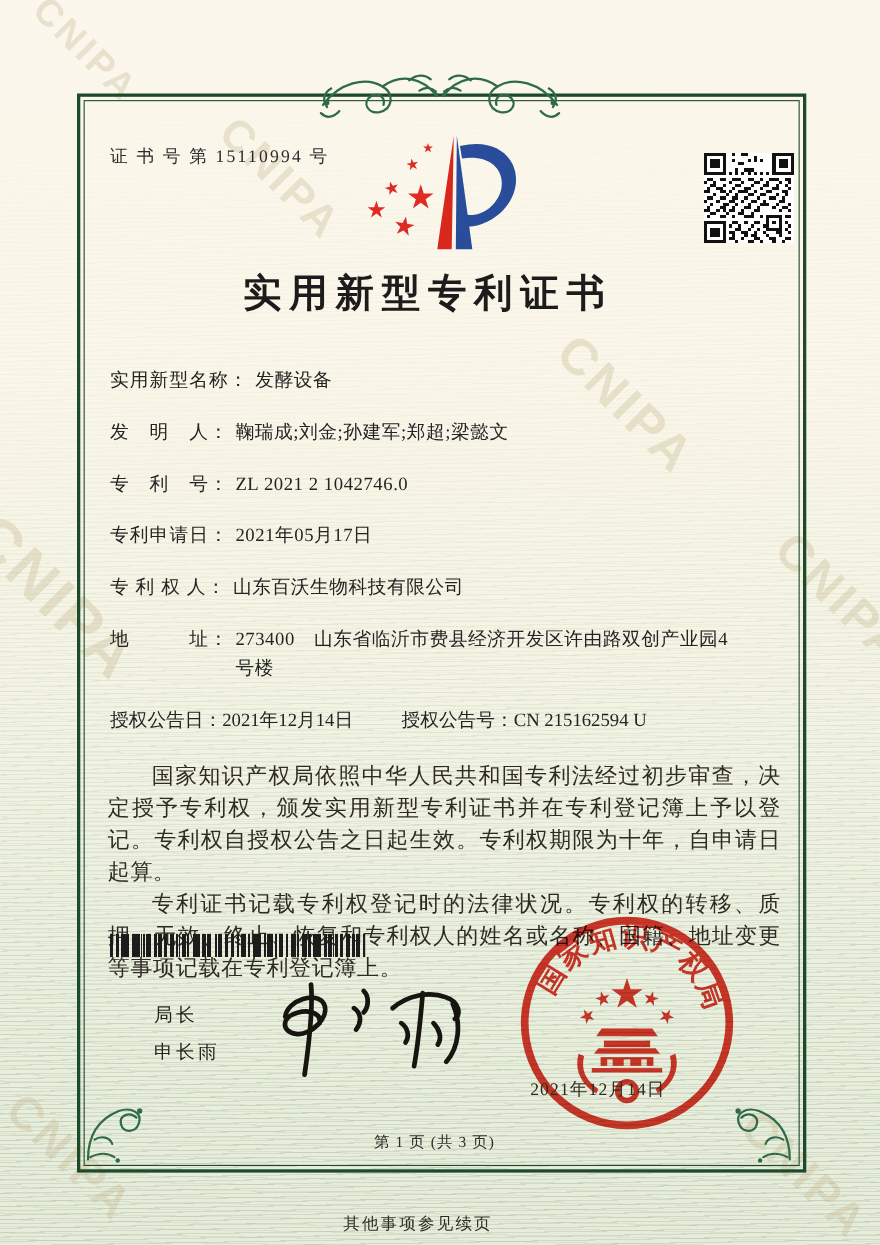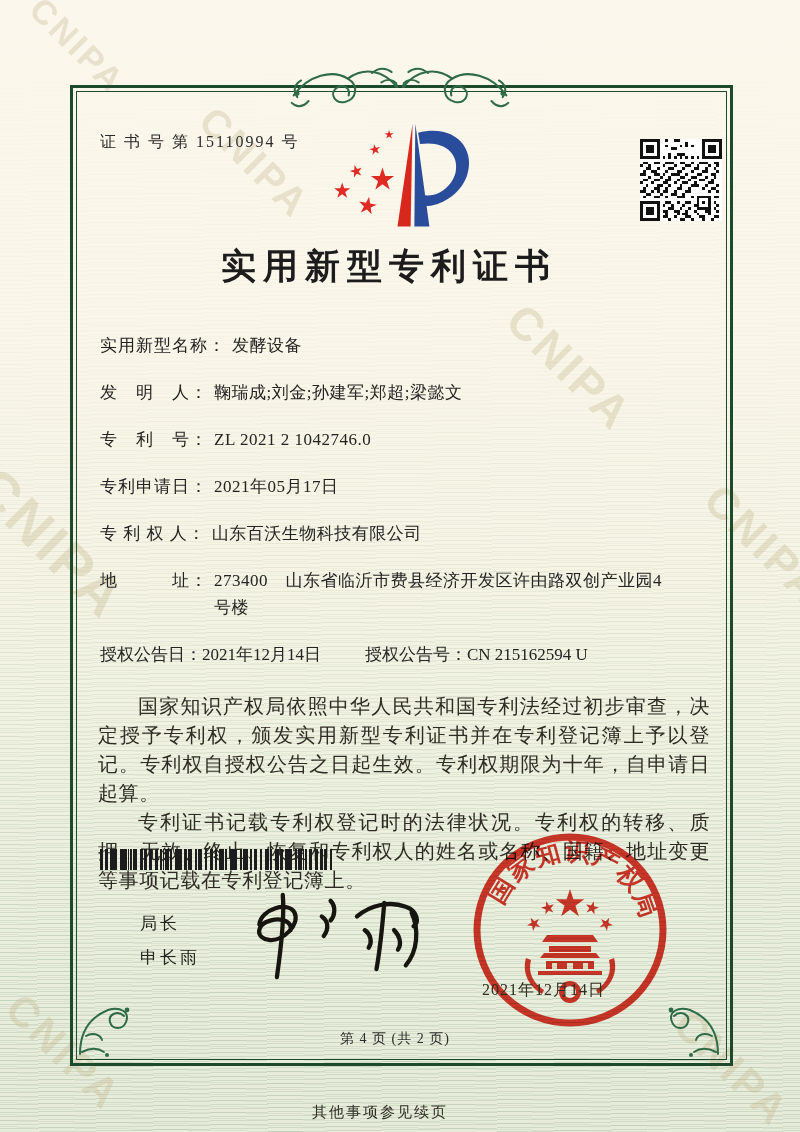--- a/index.html
+++ b/index.html
@@ -246,16 +246,16 @@
       <rect x="97" y="133" width="6" height="6" fill="#f4efe4"></rect>
       <rect x="113" y="133" width="5" height="6" fill="#f4efe4"></rect>
       <rect x="68" y="141" width="64" height="4"></rect>
       <path d="M100 162 m-11 0 a11 11 0 1 0 22 0 a11 11 0 1 0 -22 0 M100 156 a6 6 0 1 1 0 12 a6 6 0 1 1 0 -12" fill-rule="evenodd"></path>
       <path d="M56 128 C52 142 58 156 72 164 L74 160 C62 152 58 142 61 130 Z"></path>
       <path d="M144 128 C148 142 142 156 128 164 L126 160 C138 152 142 142 139 130 Z"></path>
     </g>
   </svg>
   <div class="seal-date">2021年12月14日</div>
 
-  <div class="page-indicator">第 4 页 (共 2 页)</div>
+  <div class="page-indicator">第 1 页 (共 3 页)</div>
   <div class="footer-note">其他事项参见续页</div>
 
 </div>
 
 </body></html>

